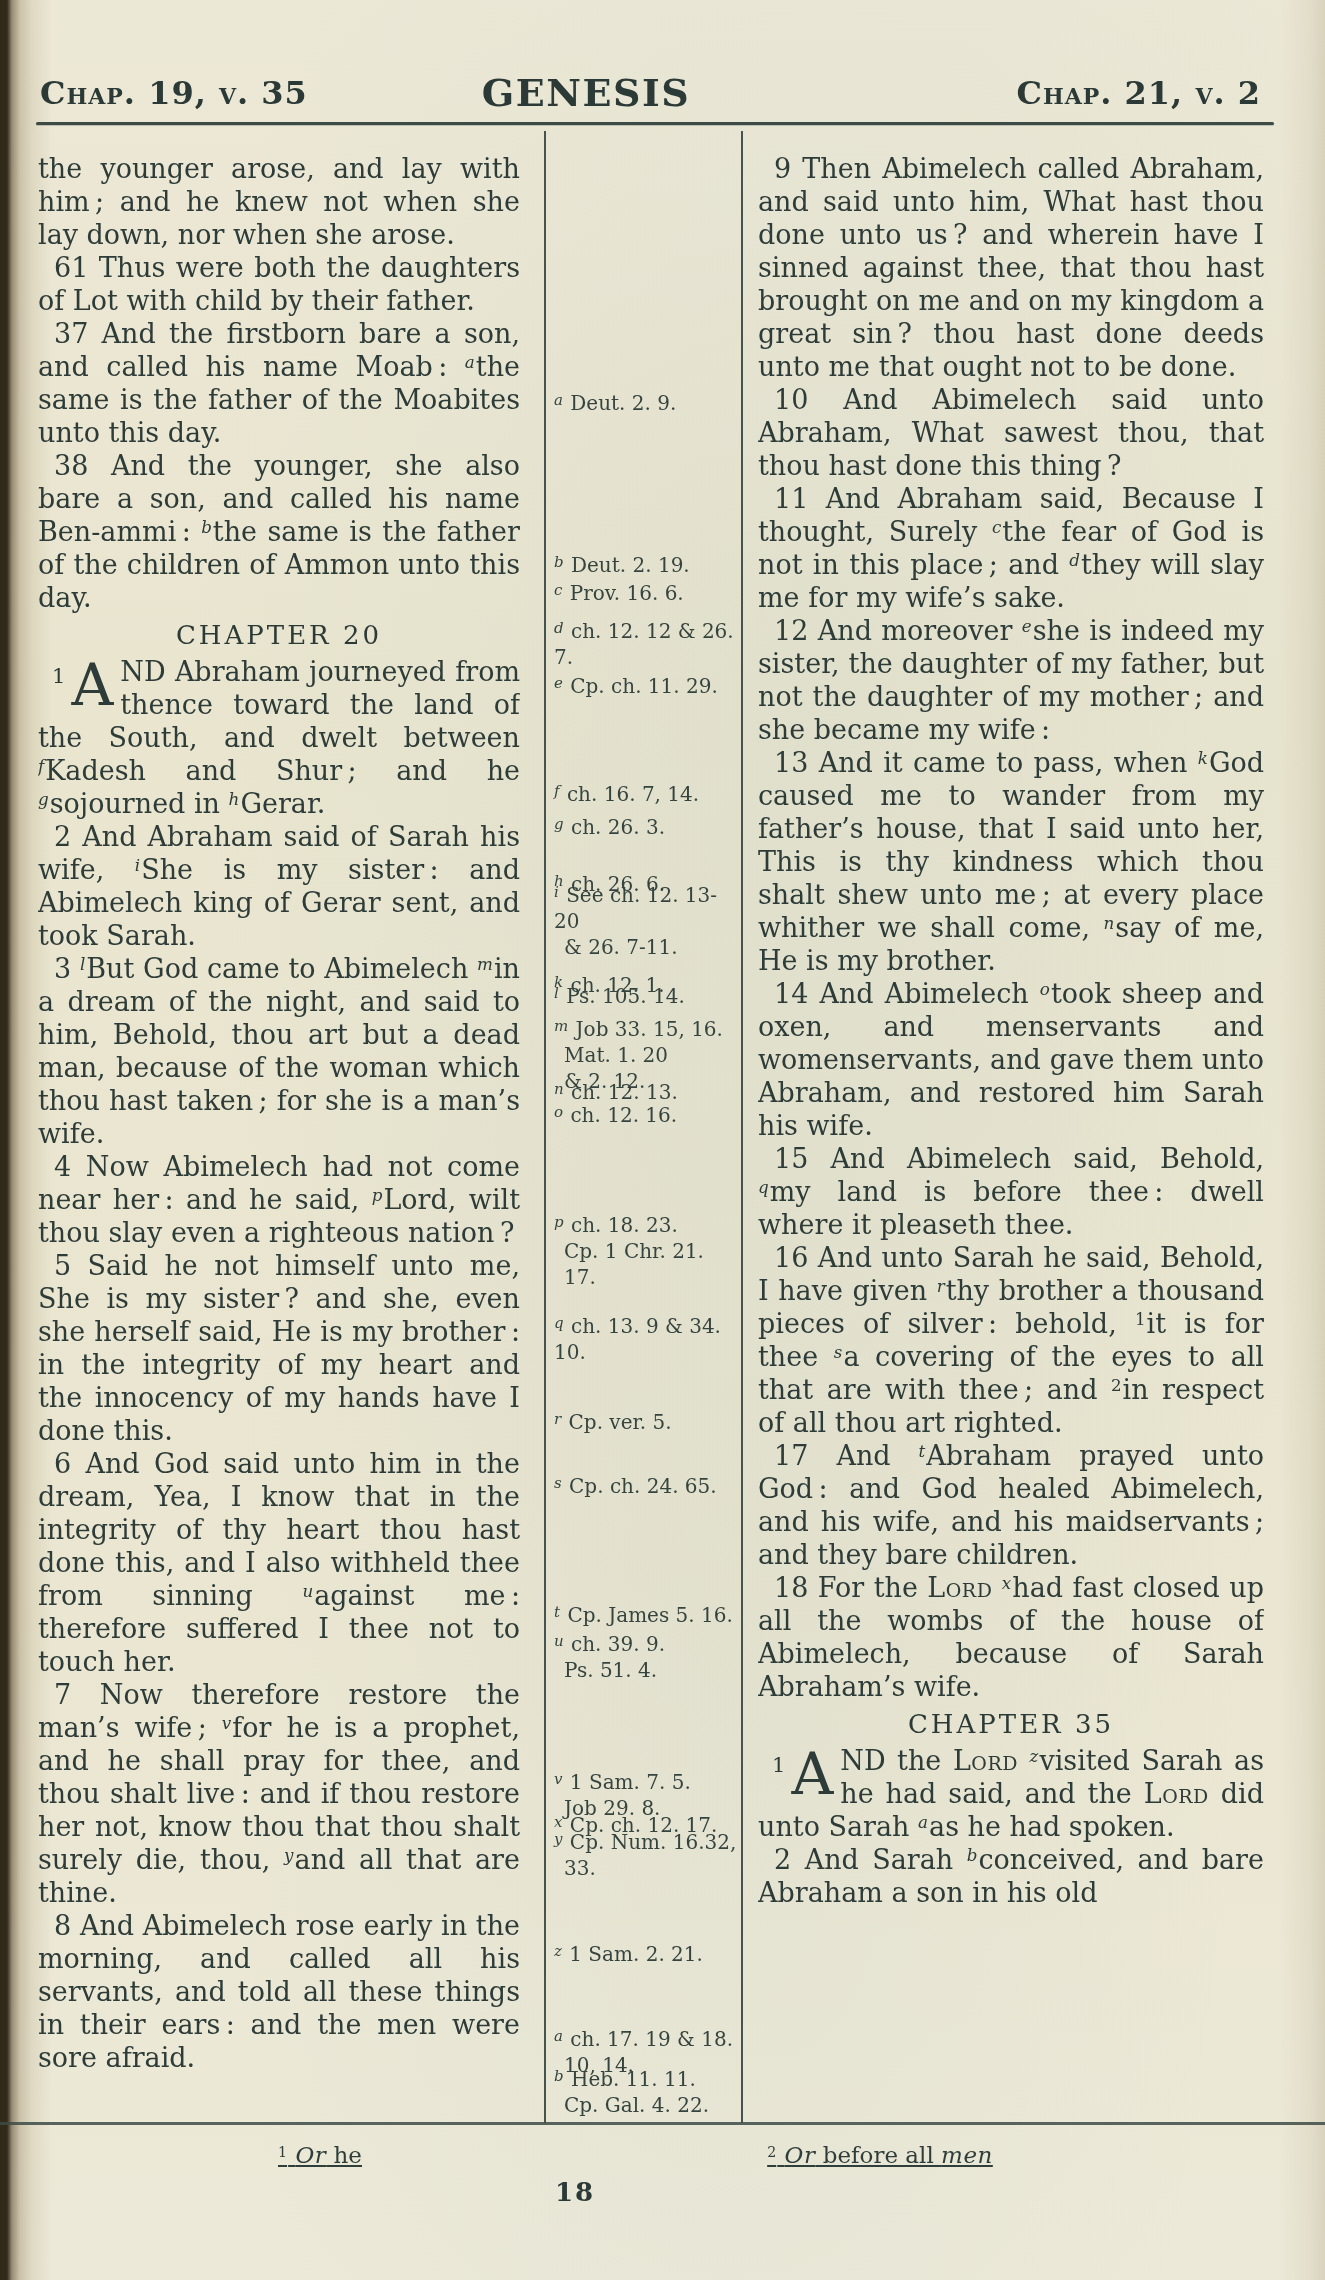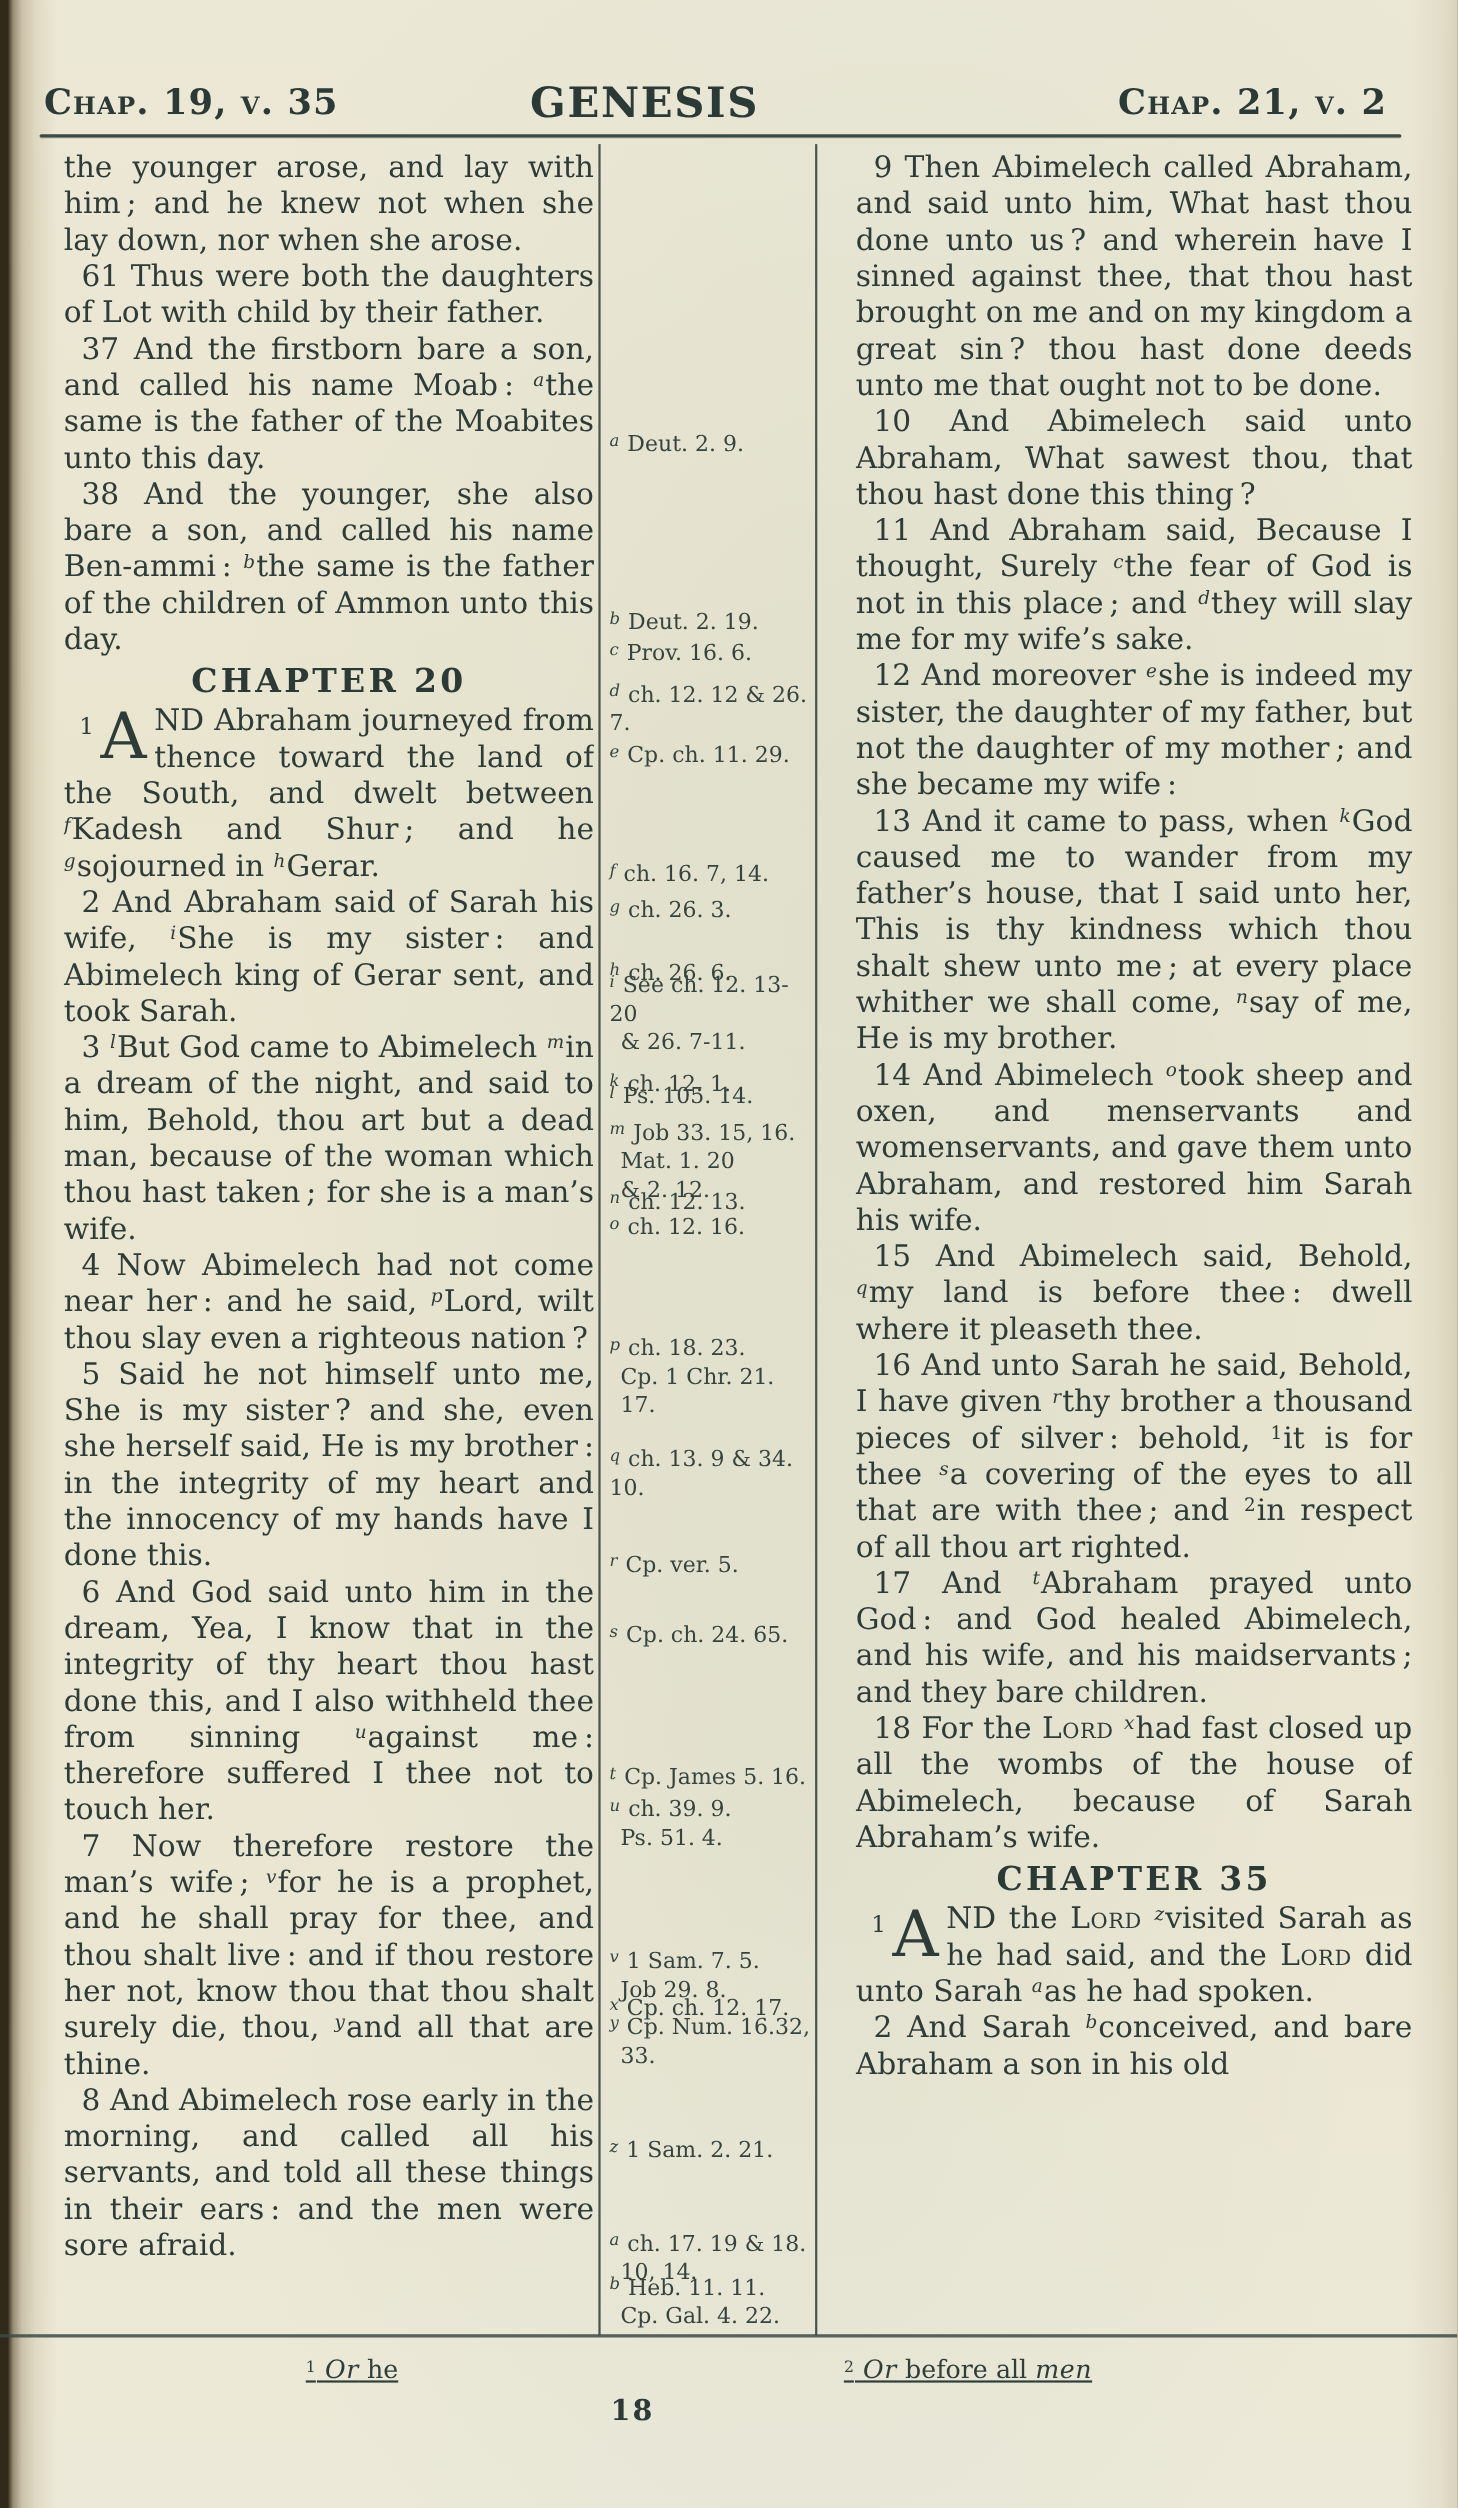--- a/index.html
+++ b/index.html
@@ -18,27 +18,27 @@
       linear-gradient(180deg, #ece8d6 0%, #e9e5cf 30%, #eae6d1 70%, #ece9d8 100%);
   }
   
   .page-header { position:absolute; top:70px; left:38px; right:50px; height:48px; }
   .chap { position:absolute; top:4px; font-variant:small-caps; font-weight:bold; font-size:32px; letter-spacing:1px; color:#2b3a37; white-space:nowrap; }
   .chap-left { left:2px; }
   .chap-right { right:14px; }
   .book-title { position:absolute; top:0px; left:428px; width:240px; text-align:center; font-weight:bold; font-size:38px; letter-spacing:1.5px; color:#2b3a37; }
   .header-rule { position:absolute; top:122px; left:36px; width:1238px; height:3px; background:#3d4b46; border-radius:2px; box-shadow:0 1px 0 rgba(61,75,70,0.25); }
   
-  .col { position:absolute; top:136px; height:1986px; overflow:hidden; font-size:27px; line-height:33px; text-align:justify;margin-left:20px; }
+  .col { position:absolute; top:152px; height:1986px; overflow:hidden; font-size:27px; line-height:33px; text-align:justify; }
   .col-left  { left:38px;  width:482px; }
   .col-right { left:758px; width:506px; }
   .col p { margin:0; }
   .col p.verse { text-indent:16px; }
   .col p.cont  { text-indent:0; }
-  .col p.chapter { text-align:center; text-indent:0; font-size:30px; letter-spacing:3px; margin:5px 0 3px 0; color:#2b3a37;font-weight:bold; }
+  .col p.chapter { text-align:center; text-indent:0; font-size:26px; letter-spacing:3px; margin:5px 0 3px 0; color:#2b3a37; }
   .col p.drop { text-indent:0; }
   .vnum { float:left; font-size:21px; padding:5px 5px 0 14px; }
   .dropcap { float:left; font-size:58px; line-height:54px; padding:3px 7px 0 1px; }
   sup.sup-ref { font-style:italic; font-size:0.62em; line-height:0; position:relative; top:-0.45em; vertical-align:baseline; margin-right:1px; }
   sup.sup-num { font-size:0.62em; line-height:0; position:relative; top:-0.45em; vertical-align:baseline; margin-right:1px; }
   .sc { font-variant:small-caps; letter-spacing:0.5px; }
   
   .vrule { position:absolute; top:131px; height:1992px; width:2px; background:#46544f; }
   .vrule-1 { left:544px; }
   .vrule-2 { left:741px; }

